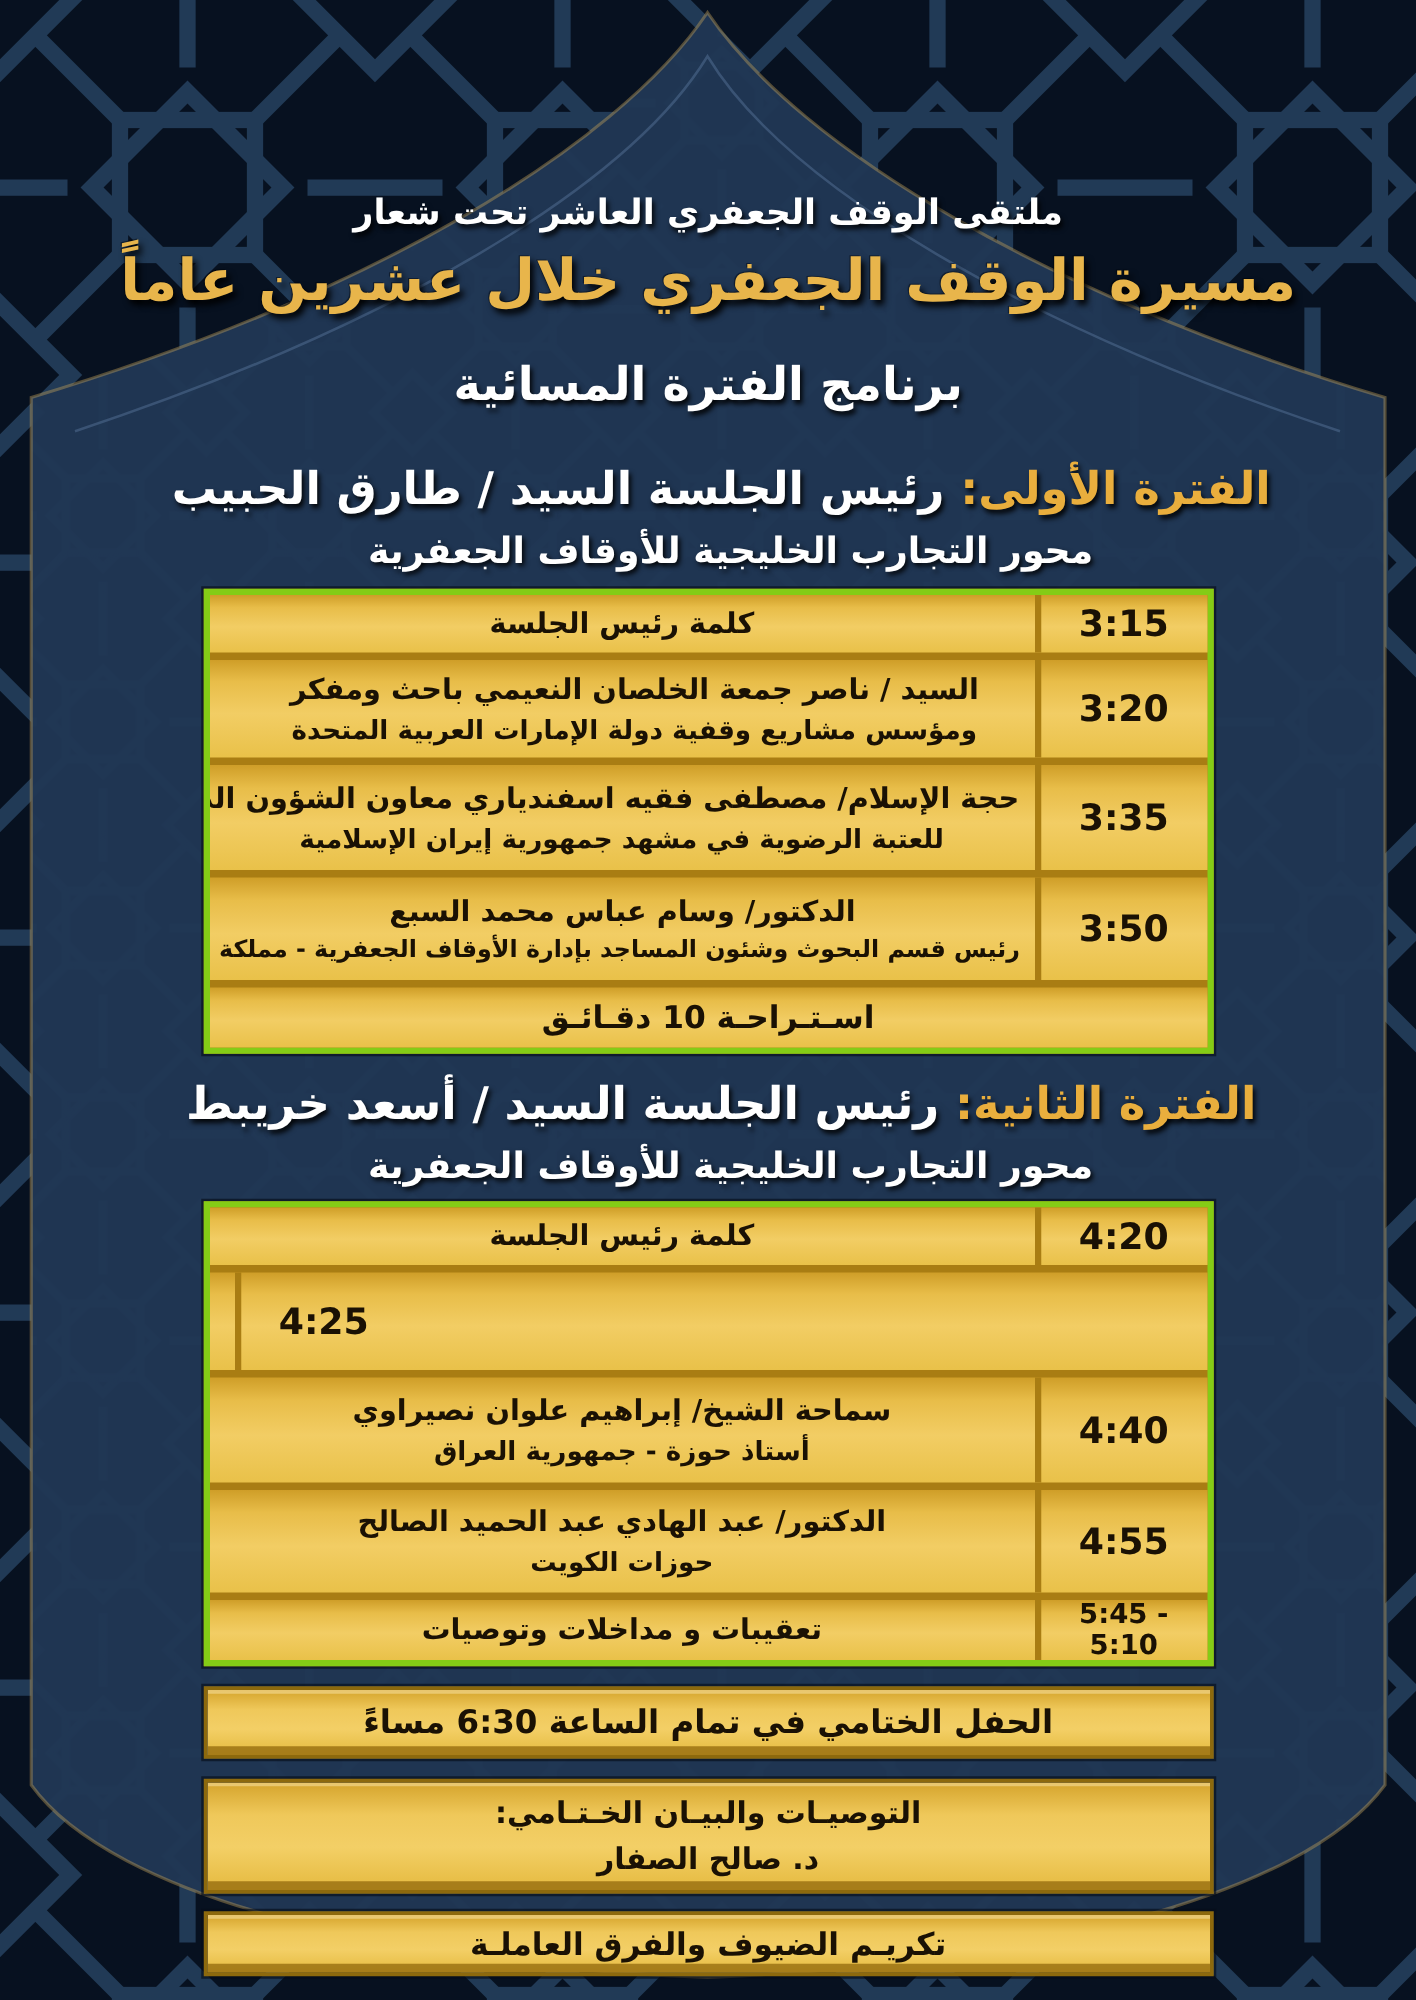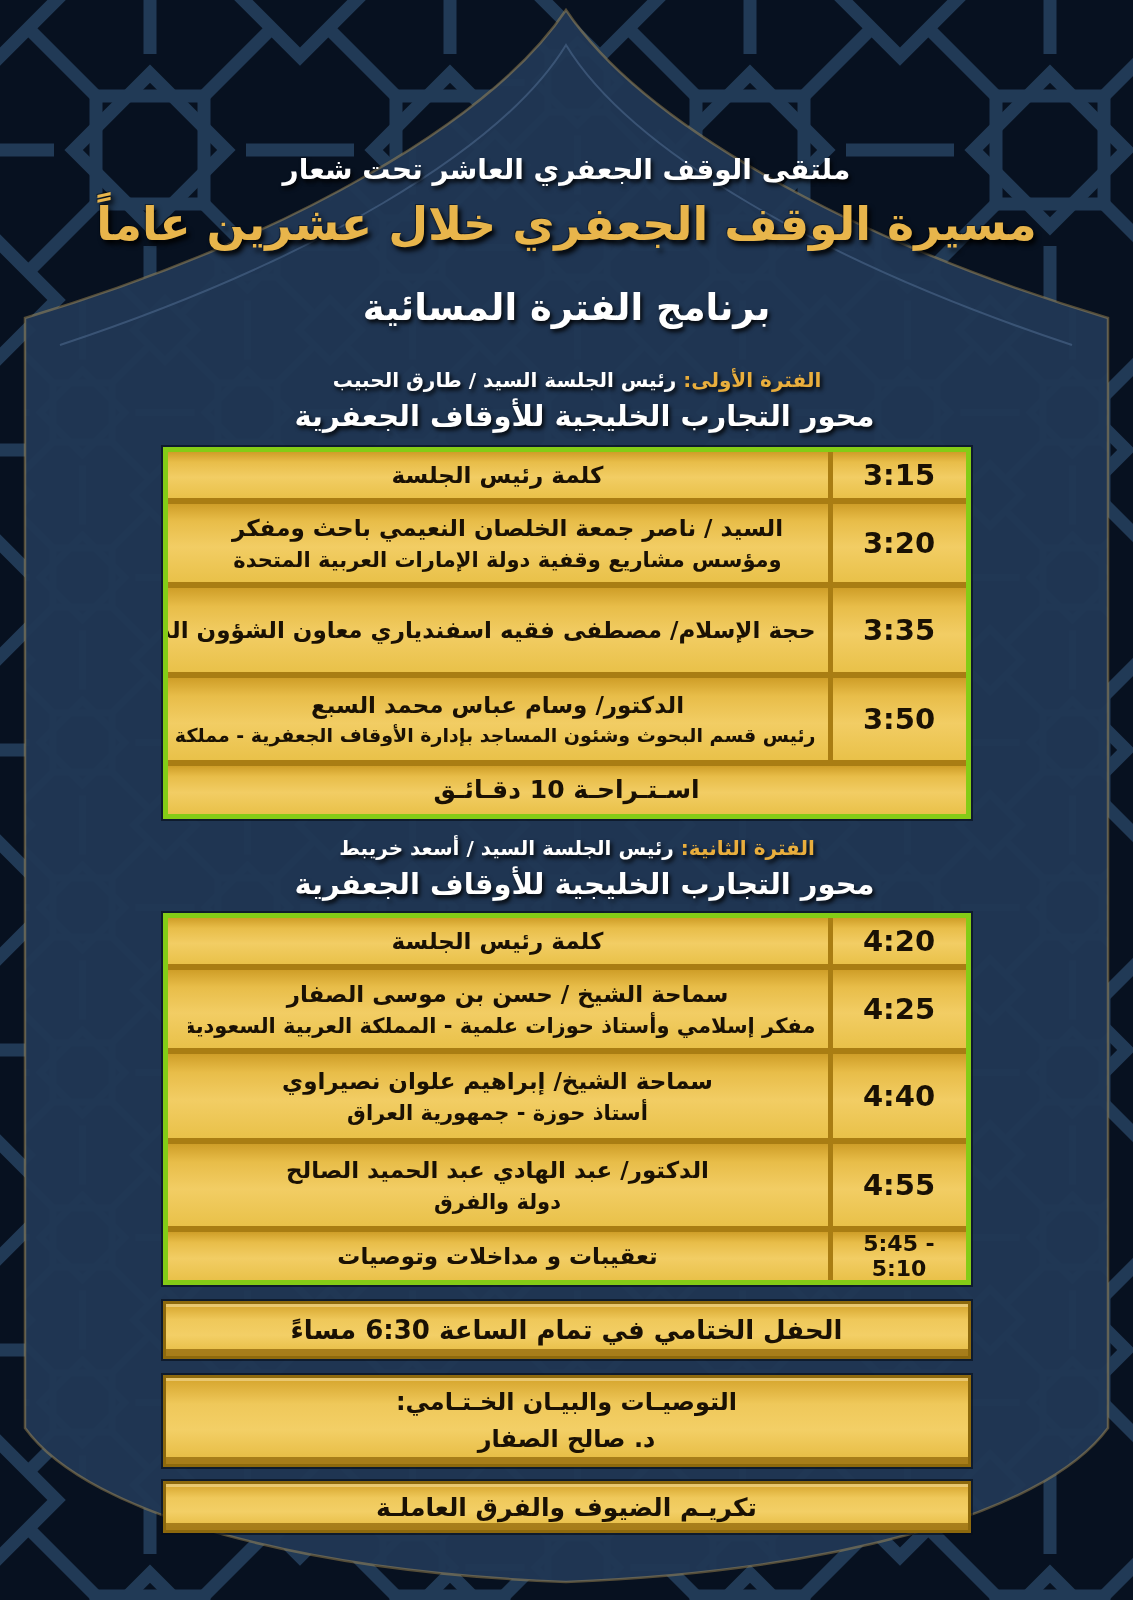--- a/index.html
+++ b/index.html
@@ -10,21 +10,21 @@
 
   .pretitle{margin-top:150px;font-size:28px;line-height:1.4;color:#ffffff;
     text-shadow:2px 3px 4px rgba(0,0,0,.9);}
   .main-title{margin-top:6px;font-size:46px;line-height:1.3;color:#e8b54b;
     text-shadow:3px 4px 5px rgba(0,0,0,.95), -1px -1px 0 rgba(0,0,0,.4);}
   .subtitle{margin-top:28px;font-size:37px;line-height:1.35;color:#ffffff;
     text-shadow:2px 3px 4px rgba(0,0,0,.9);}
 
   .session-heading{margin-top:32px;}
   .session-heading.second{margin-top:14px;}
-  .session-heading .line1{font-size:20px;line-height:1.5;color:#ffffff;
+  .session-heading .line1{font-size:36px;line-height:1.5;color:#ffffff;
     text-shadow:2px 3px 4px rgba(0,0,0,.9);margin-left:21px;}
   .session-heading .label{color:#e9ae3d;}
   .session-heading .line2{font-size:29px;line-height:1.45;color:#ffffff;
     text-shadow:2px 3px 4px rgba(0,0,0,.9);padding-left:36px;}
 
   .stable{width:808px;margin:10px auto 0;background:#a97d13;border:5px solid #84cc16;
     box-shadow:0 0 0 2px rgba(6,14,26,.65);}
   .stable.second{margin-top:8px;}
   .trow{display:flex;direction:ltr;
     background:linear-gradient(180deg,#cf9e28 0%,#e8bd49 22%,#f2cd64 55%,#e9c149 100%);}
@@ -111,20 +111,21 @@
       <div class="trow">
         <div class="cell desc">
           <div class="l1">السيد / ناصر جمعة الخلصان النعيمي باحث ومفكر</div>
           <div class="l2">ومؤسس مشاريع وقفية دولة الإمارات العربية المتحدة</div>
         </div>
         <div class="cell time">3:20</div>
       </div>
       <div class="trow">
         <div class="cell desc">
           <div class="l1">حجة الإسلام/ مصطفى فقيه اسفندياري معاون الشؤون الدولية</div>
+          <div class="l2">للعتبة الرضوية في مشهد جمهورية إيران الإسلامية</div>
         </div>
         <div class="cell time">3:35</div>
       </div>
       <div class="trow">
         <div class="cell desc">
           <div class="l1">الدكتور/ وسام عباس محمد السبع</div>
           <div class="l2 small">رئيس قسم البحوث وشئون المساجد بإدارة الأوقاف الجعفرية - مملكة البحرين</div>
         </div>
         <div class="cell time">3:50</div>
       </div>
@@ -144,37 +145,33 @@
     </div>
 
     <div class="stable second">
       <div class="trow">
         <div class="cell desc">
           <div class="l1">كلمة رئيس الجلسة</div>
         </div>
         <div class="cell time">4:20</div>
       </div>
       <div class="trow">
-        <div class="cell desc">
-          <div class="l1">سماحة الشيخ / حسن بن موسى الصفار</div>
-          <div class="l2">مفكر إسلامي وأستاذ حوزات علمية - المملكة العربية السعودية</div>
-        </div>
         <div class="cell time">4:25</div>
       </div>
       <div class="trow">
         <div class="cell desc">
           <div class="l1">سماحة الشيخ/ إبراهيم علوان نصيراوي</div>
           <div class="l2">أستاذ حوزة - جمهورية العراق</div>
         </div>
         <div class="cell time">4:40</div>
       </div>
       <div class="trow">
         <div class="cell desc">
           <div class="l1">الدكتور/ عبد الهادي عبد الحميد الصالح</div>
-          <div class="l2">دولة والفرق</div>
+          <div class="l2">حوزات الكويت</div>
         </div>
         <div class="cell time">4:55</div>
       </div>
       <div class="trow">
         <div class="cell desc">
           <div class="l1">تعقيبات و مداخلات وتوصيات</div>
         </div>
         <div class="cell time wide">5:45 - 5:10</div>
       </div>
     </div>

